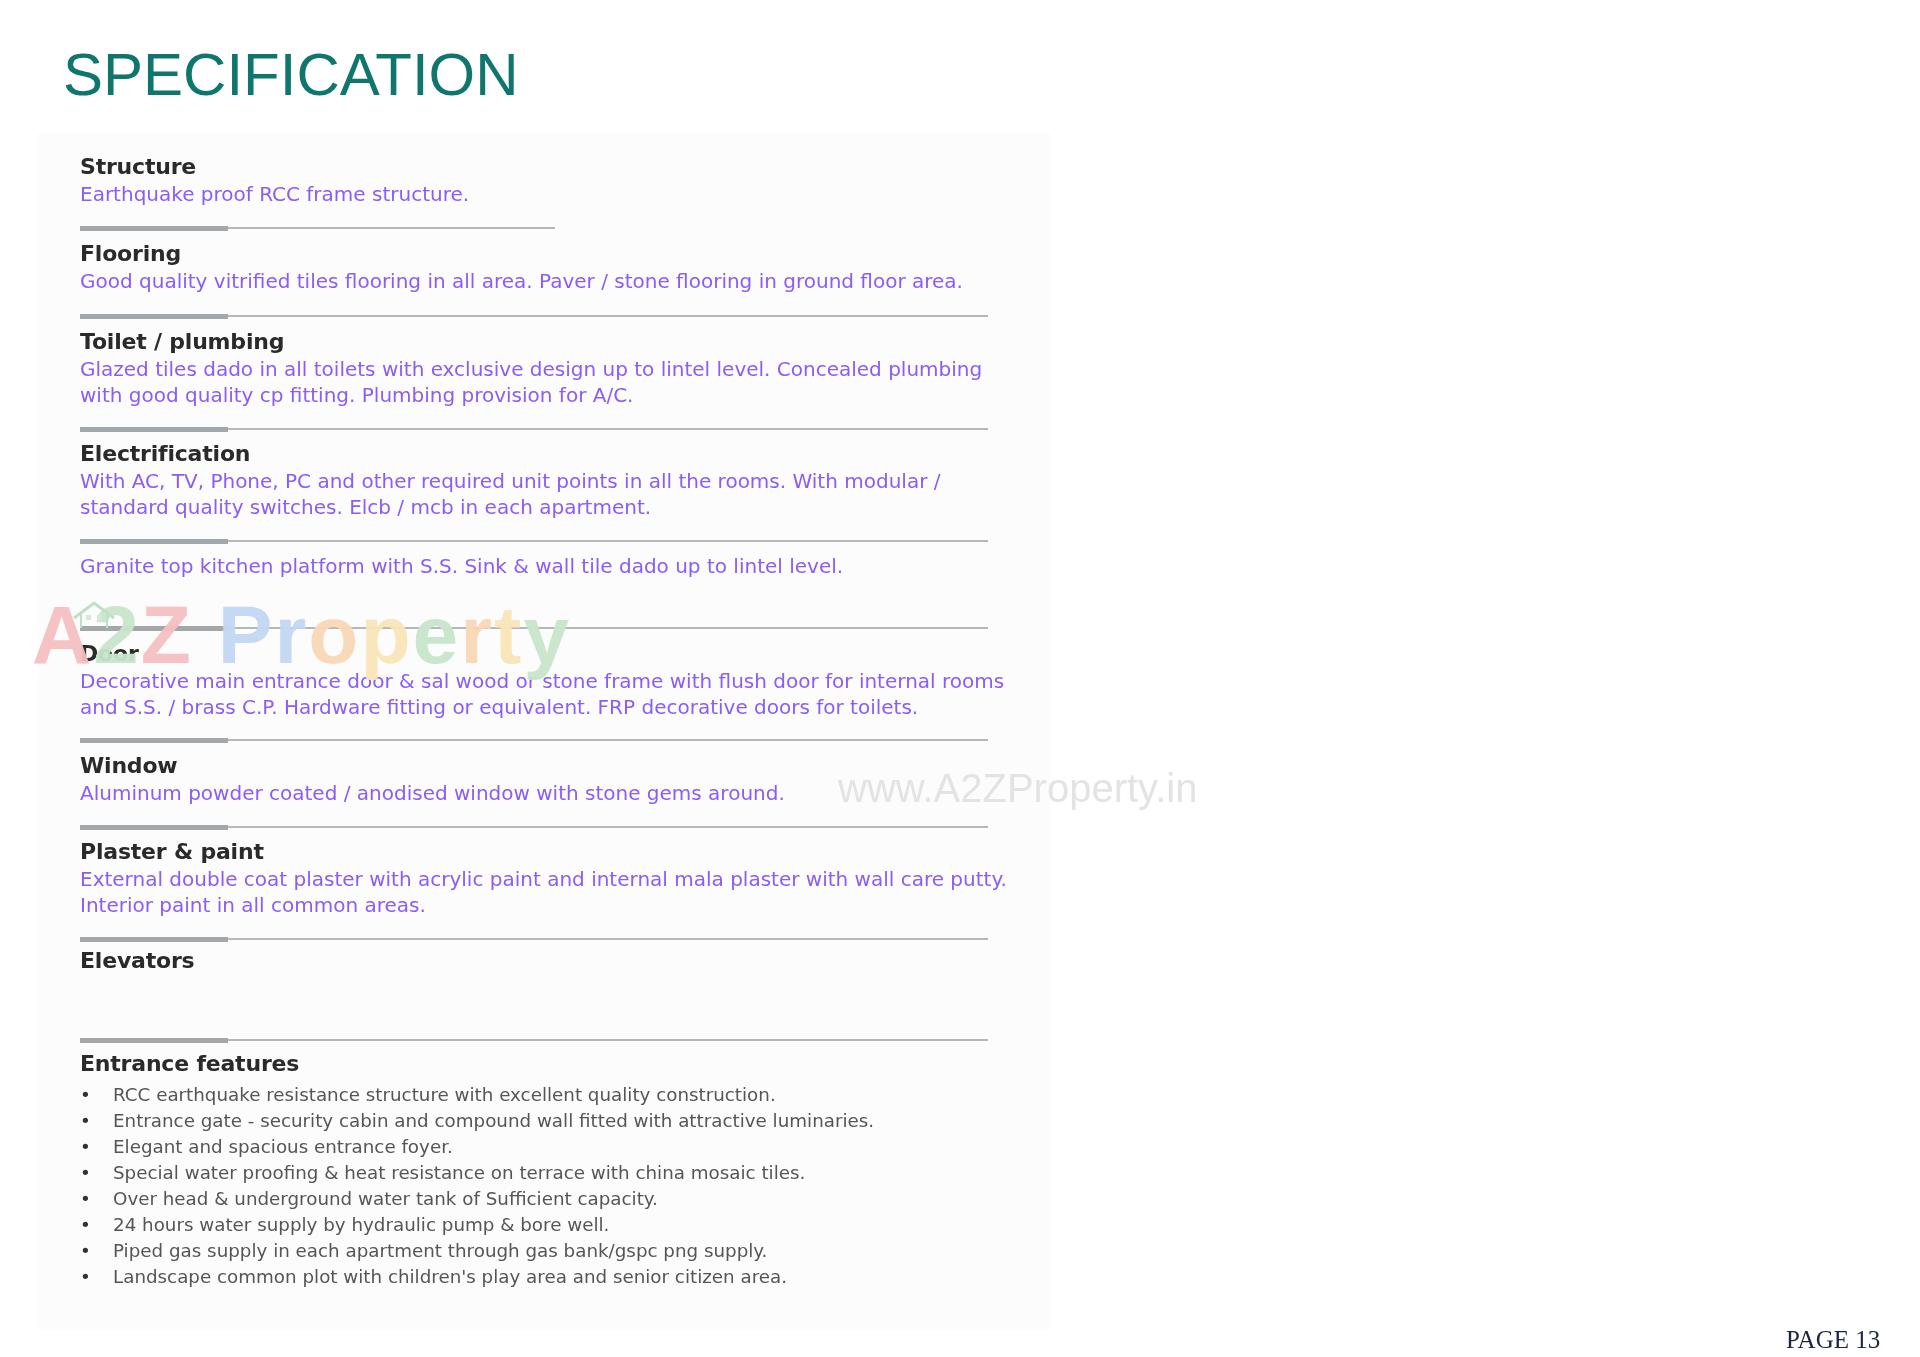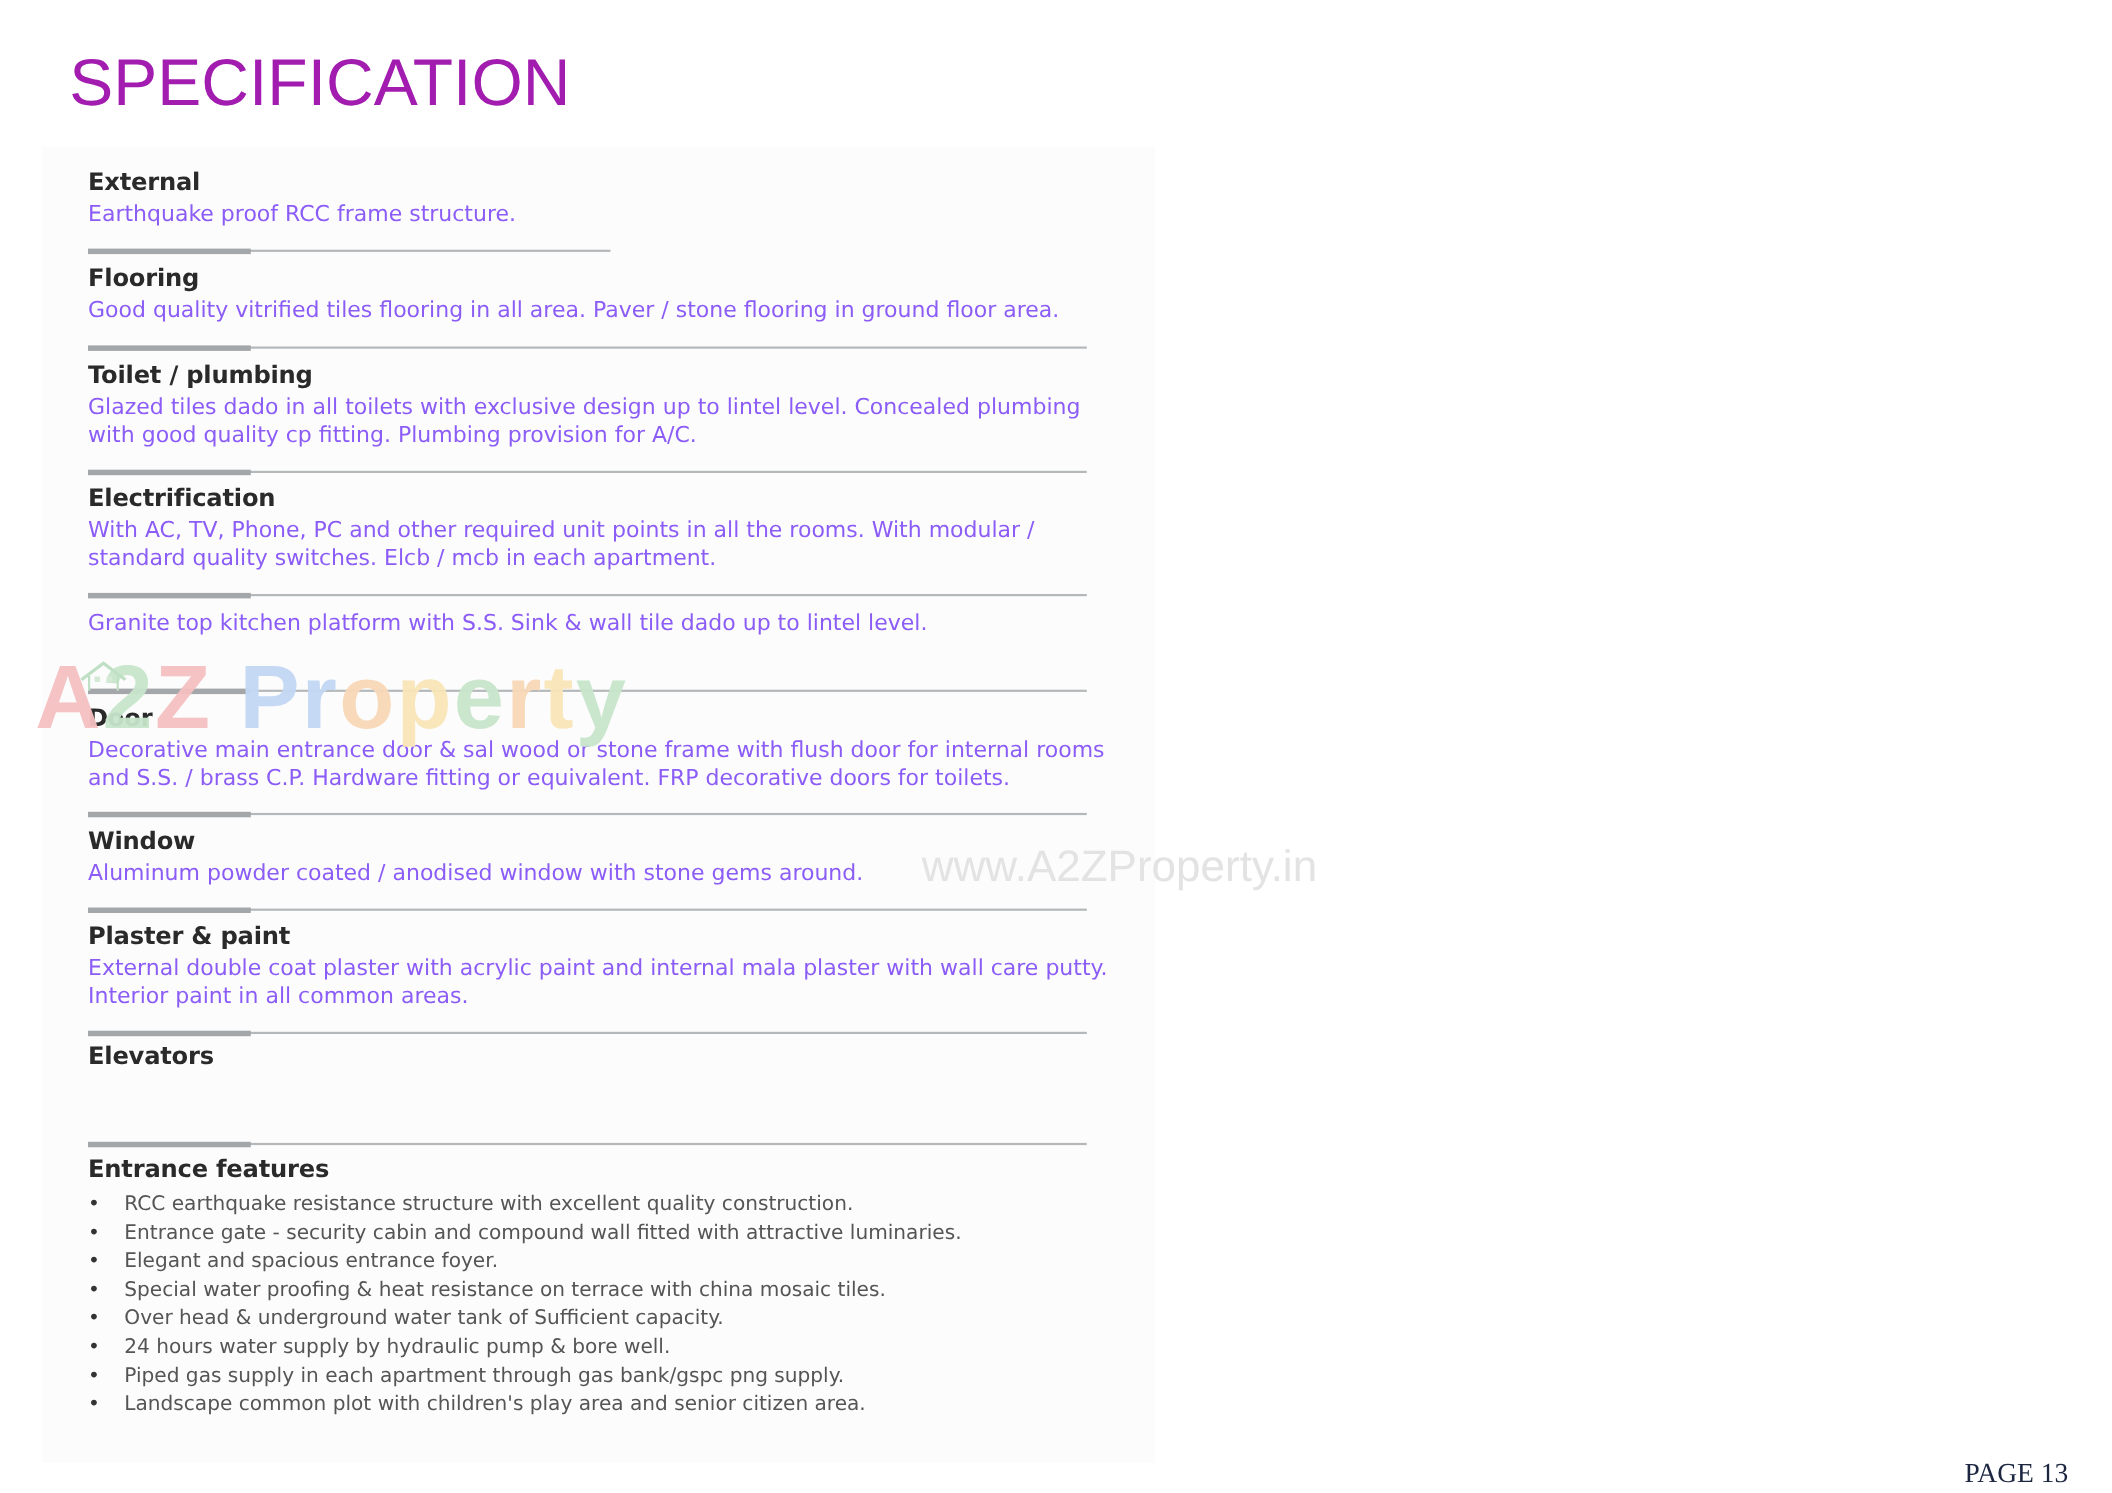--- a/index.html
+++ b/index.html
@@ -14,21 +14,21 @@
       overflow: hidden;
       font-family: "DejaVu Sans", sans-serif;
     }
     .page-title {
       position: absolute;
       left: 63px;
       top: 40px;
       font-family: "Liberation Sans", sans-serif;
       font-size: 60px;
       font-weight: 400;
-      color: #a21caf;
+      color: #0f766e;
       letter-spacing: 0px;
       line-height: 70px;
       margin: 0;
     }
     .panel {
       position: absolute;
       left: 38px;
       top: 133px;
       width: 1012px;
       height: 1197px;
@@ -132,21 +132,21 @@
     }
   </style>
 </head>
 <body>
 
 <h1 class="page-title">SPECIFICATION</h1>
 
 <div class="panel"></div>
 
 <div class="spec" style="top:153px;">
-  <h2 class="spec-title">External</h2>
+  <h2 class="spec-title">Structure</h2>
   <p class="spec-desc">Earthquake proof RCC frame structure.</p>
 </div>
 <div class="divider" style="top:227px;width:475px;">
     <div class="thick"></div>
   </div>
 
 <div class="spec" style="top:240px;">
   <h2 class="spec-title">Flooring</h2>
   <p class="spec-desc">Good quality vitrified tiles flooring in all area. Paver / stone flooring in ground floor area.</p>
 </div>

